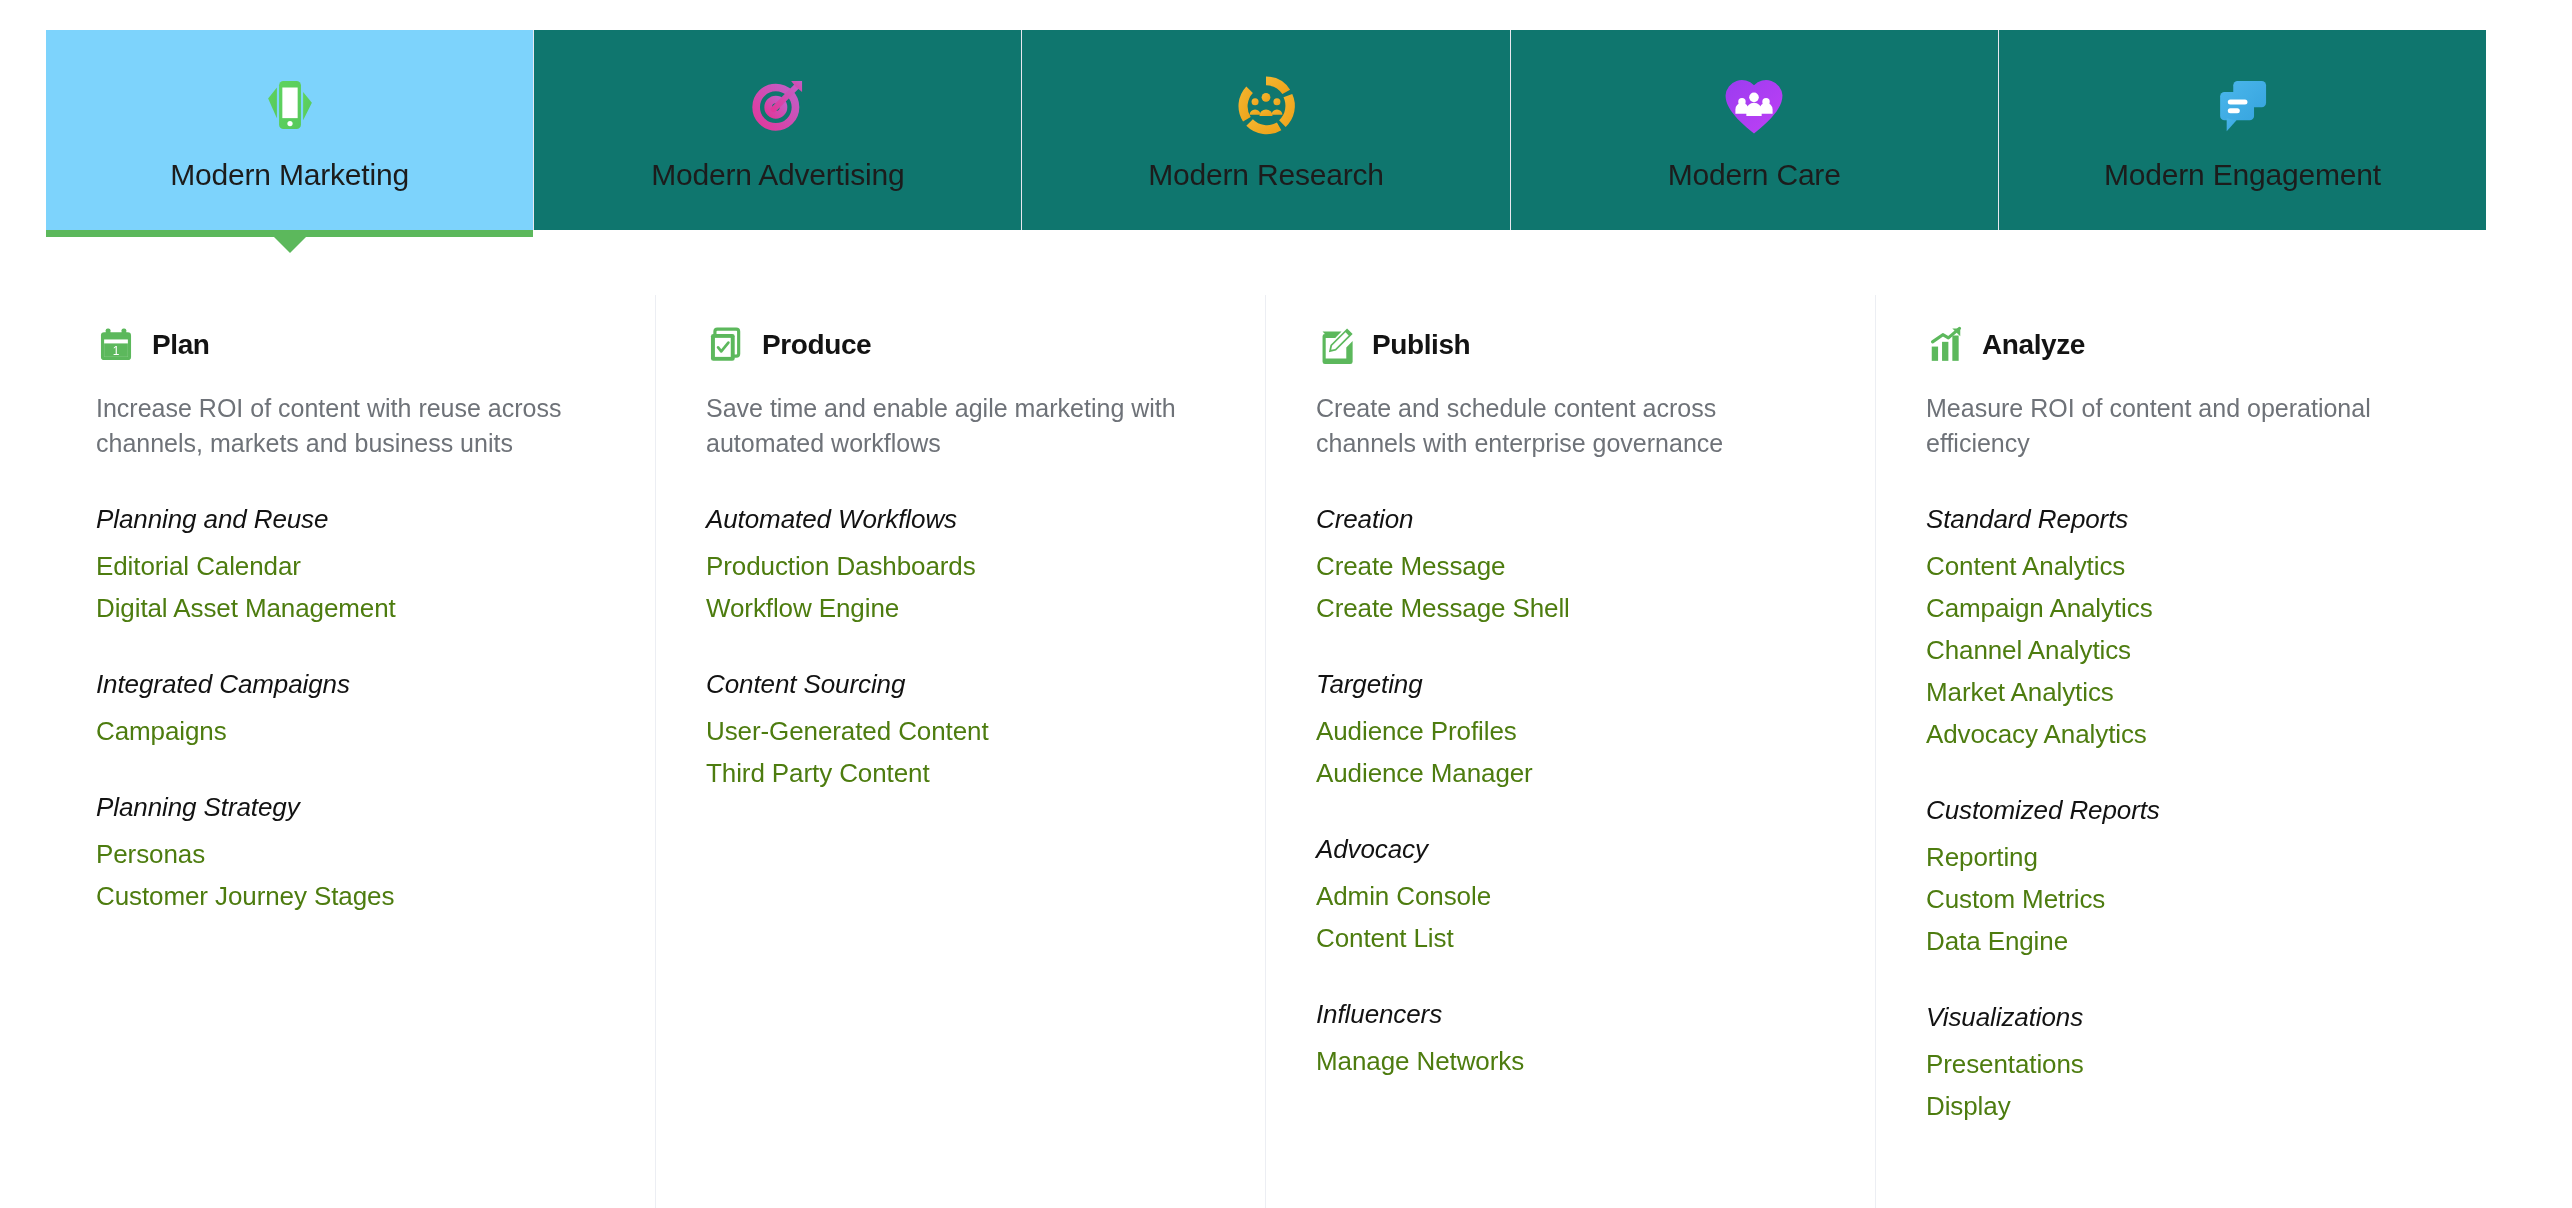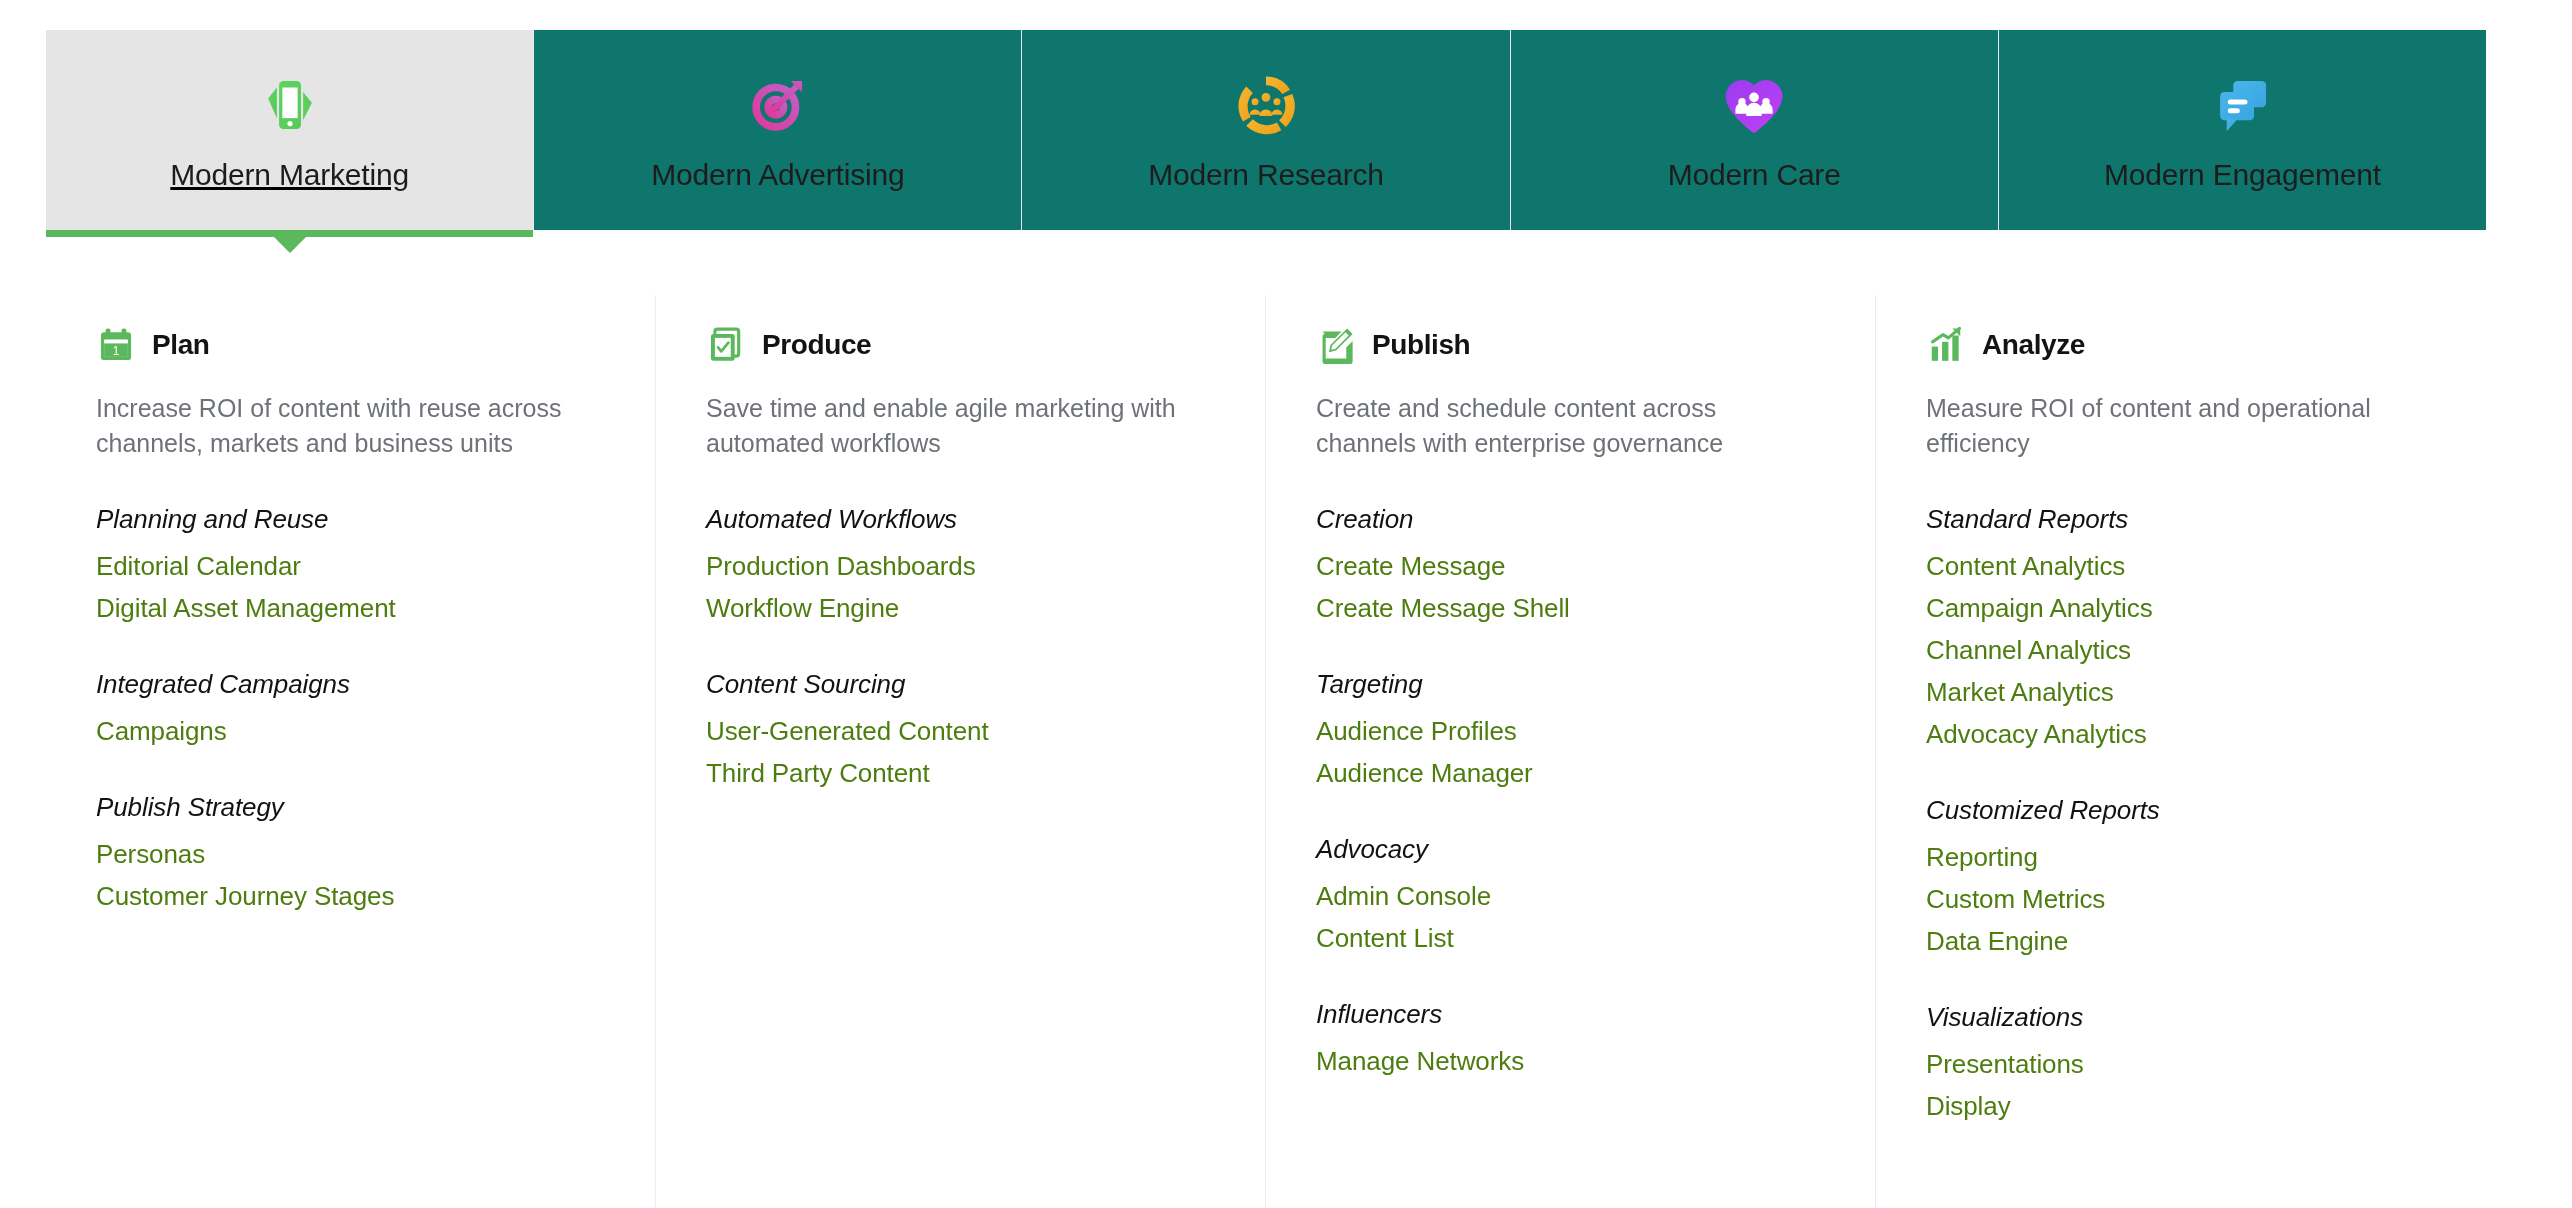--- a/index.html
+++ b/index.html
@@ -24,23 +24,22 @@
     border-right: 1px solid #e8e8f0;
     display: flex;
     flex-direction: column;
     align-items: center;
     justify-content: flex-start;
     padding-top: 38px;
     cursor: pointer;
   }
   .tab:last-child { border-right: none; }
   .tab.active {
-    background: #e5e5e5;
+    background: #7dd3fc;
     border-right: 1px solid #e8e8f0;
-    text-decoration: underline;
   }
   .tab-icon {
     width: 74px; height: 74px;
     display: flex; align-items: center; justify-content: center;
     margin-bottom: 16px;
   }
   .tab-icon svg { width: 70px; height: 70px; display: block; }
   .tab-label {
     font-size: 30px;
     color: #1c1c1c;
@@ -265,21 +264,21 @@
     <div class="group">
       <div class="group-title">Planning and Reuse</div>
       <a class="group-link">Editorial Calendar</a>
       <a class="group-link">Digital Asset Management</a>
     </div>
     <div class="group">
       <div class="group-title">Integrated Campaigns</div>
       <a class="group-link">Campaigns</a>
     </div>
     <div class="group">
-      <div class="group-title">Publish Strategy</div>
+      <div class="group-title">Planning Strategy</div>
       <a class="group-link">Personas</a>
       <a class="group-link">Customer Journey Stages</a>
     </div>
   </div>
 
   <div class="panel panel-1">
     <div class="panel-head">
       <span class="panel-head-icon">
         <svg viewBox="0 0 48 48">
           <rect x="10" y="4" width="30" height="34" rx="3" fill="none" stroke="#5cb85c" stroke-width="4"></rect>

